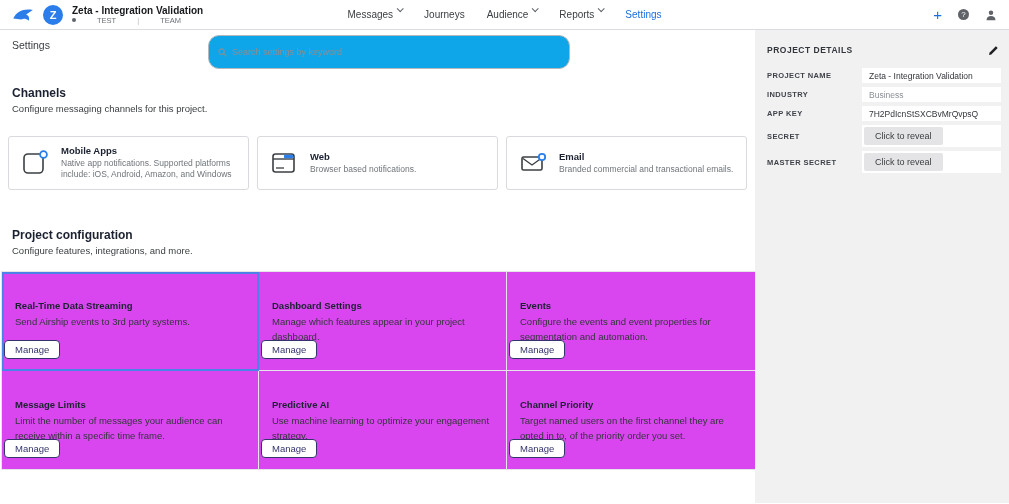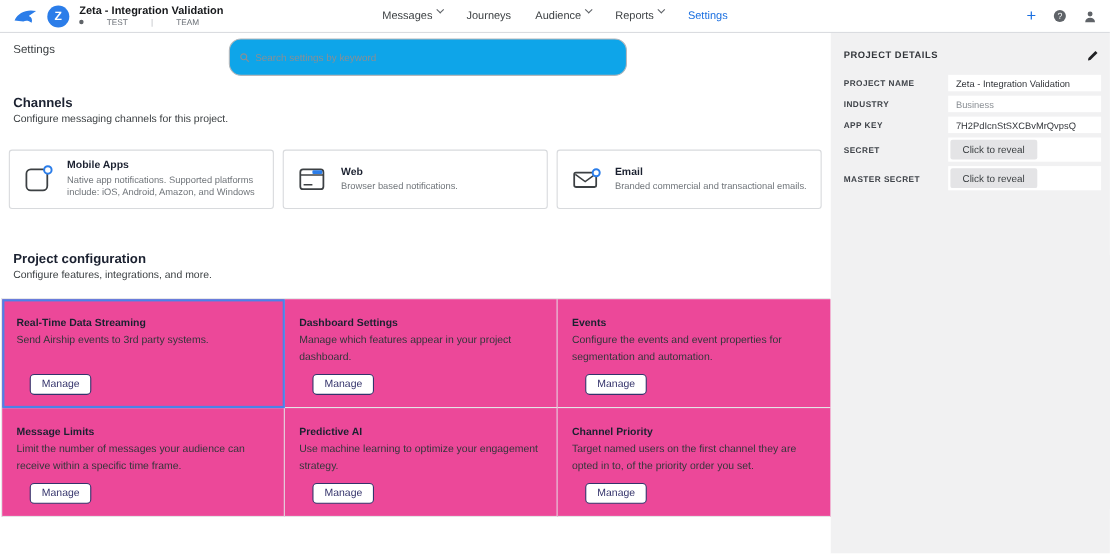--- a/index.html
+++ b/index.html
@@ -55,26 +55,26 @@
   .cards-row.second { margin-top:9px; }
   .ch-card { width:242px; border:1px solid #d8dadd; border-radius:3px; background:#fff;
     display:flex; align-items:center; gap:11px; padding:8px 11px; cursor:pointer; min-height:50px; }
   .ch-icon { flex:0 0 30px; height:30px; display:flex; align-items:center; justify-content:center; }
   .ch-title { font-size:9.5px; font-weight:bold; color:#1b2130; }
   .ch-desc { font-size:8.5px; color:#70757a; line-height:1.35; margin-top:2px; }
 
   
   .grid { margin-top:15px; margin-left:1px; width:754px; display:grid;
     grid-template-columns:257px 248px 249px; border-top:1px solid #e4e5e7; border-left:1px solid #e4e5e7; }
-  .cell { background:#ec4899; border-right:1px solid #e4e5e7; border-bottom:1px solid #e4e5e7;
-    height:99px; padding:16px 13px; position:relative; }
+  .cell { background:#d946ef; border-right:1px solid #e4e5e7; border-bottom:1px solid #e4e5e7;
+    height:99px; padding:28px 13px; position:relative; }
   .cell.selected { outline:2px solid var(--selected_border); outline-offset:-2px; z-index:2; }
   .cell-title { font-size:9.5px; font-weight:bold; color:#1b2130; }
   .cell-desc { font-size:9.5px; color:#33363b; line-height:1.6; margin-top:3px; max-width:225px; }
-  .manage { position:absolute; left:25px; bottom:11px; background:#fff;
+  .manage { position:absolute; left:2px; bottom:11px; background:#fff;
     border:1px solid var(--manage_navy); color:var(--manage_navy); font-size:9.5px;
     padding:3px 10px; border-radius:4px; cursor:pointer; font-family:"Liberation Sans",sans-serif; }
 
   
   .pd-head { display:flex; align-items:flex-start; justify-content:space-between;
     padding:7px 2px 12px 4px; }
   .pd-title { font-size:8.5px; font-weight:bold; color:#33363b; letter-spacing:.5px; }
   .pencil { cursor:pointer; display:flex; }
   .pd-row { display:flex; margin-bottom:4px; }
   .pd-label { width:99px; font-size:7.5px; font-weight:bold; color:#3f4349;

